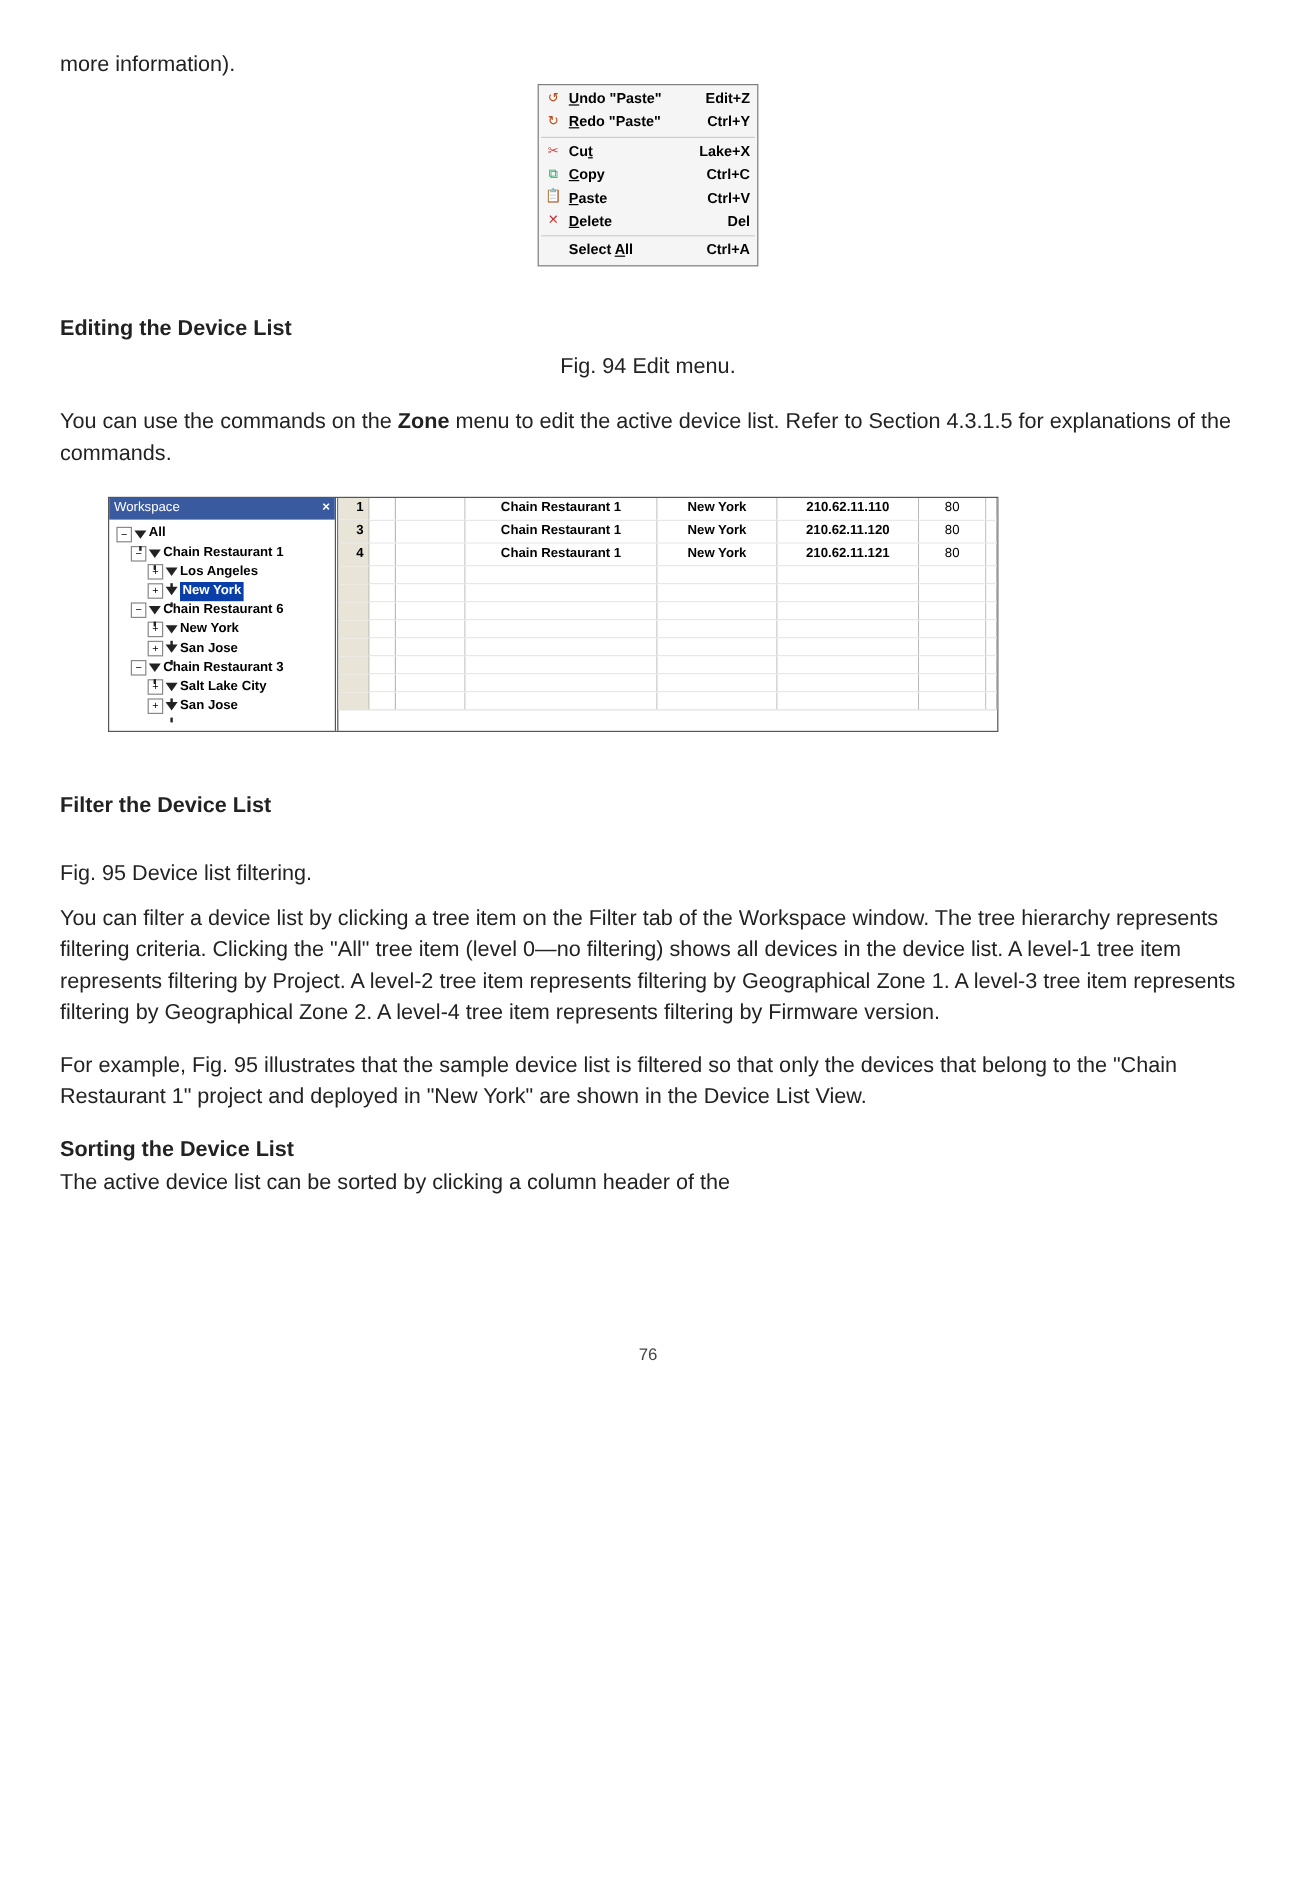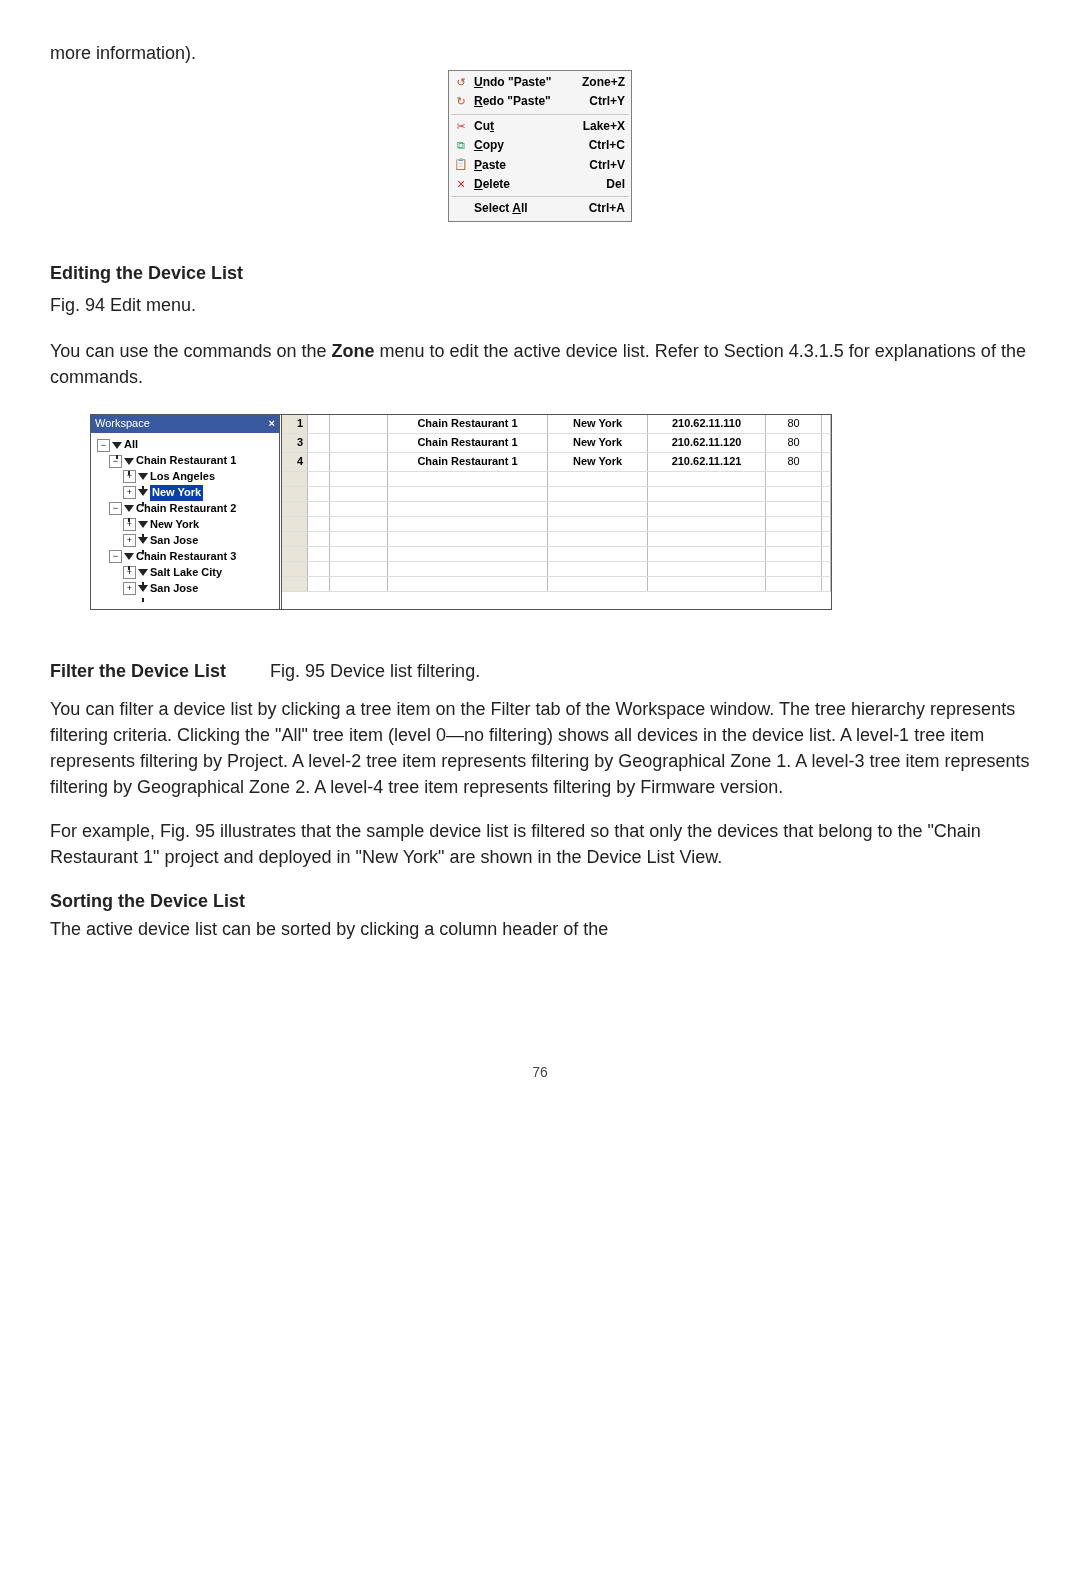--- a/index.html
+++ b/index.html
@@ -35,21 +35,21 @@
     display: inline-flex; align-items: center; justify-content: center;
     margin-right: 5px;
     font-size: 11px;
   }
   .menu-label { flex: 1; font-weight: bold; }
   .menu-shortcut { font-weight: bold; }
   .menu-sep { height:0; border-top:1px solid #ccc; margin: 2px 2px; }
   .mn-u { text-decoration: underline; }
 
   .heading { font-weight: bold; margin-top: 18px; }
-  .caption { font-size: 18px; margin: 6px 0 20px; }
+  .caption { text-align: center; font-size: 18px; margin: 6px 0 20px; }
 
   .para { margin: 12px 0 18px; }
 
   
   .device-figure {
     margin: 24px 0 20px 40px;
     width: 740px;
     display: flex;
     border: 1px solid #555;
     font-family: Arial, Helvetica, sans-serif;
@@ -111,21 +111,21 @@
 </style>
 </head>
 <body>
 
 <div class="intro">more information).</div>
 
 <div class="edit-menu" id="edit-menu">
     <div class="menu-row">
       <span class="menu-icon" style="color: rgb(192, 74, 26);">↺</span>
       <span class="menu-label"><span class="mn-u">U</span>ndo "Paste"</span>
-      <span class="menu-shortcut">Zone+Z</span>
+      <span class="menu-shortcut">Edit+Z</span>
     </div>
     <div class="menu-row">
       <span class="menu-icon" style="color: rgb(192, 74, 26);">↻</span>
       <span class="menu-label"><span class="mn-u">R</span>edo "Paste"</span>
       <span class="menu-shortcut">Ctrl+Y</span>
     </div>
     <div class="menu-sep"></div>
     <div class="menu-row">
       <span class="menu-icon" style="color: rgb(204, 68, 68);">✂</span>
       <span class="menu-label">Cu<span class="mn-u">t</span></span>
@@ -186,21 +186,21 @@
           <span class="tree-label">Los Angeles</span>
         </div>
         <div class="tree-row lvl3">
           <span class="exp">+</span>
           <span class="funnel"></span>
           <span class="tree-label sel">New York</span>
         </div>
         <div class="tree-row lvl2">
           <span class="exp">−</span>
           <span class="funnel"></span>
-          <span class="tree-label">Chain Restaurant 2</span>
+          <span class="tree-label">Chain Restaurant 6</span>
         </div>
         <div class="tree-row lvl3">
           <span class="exp">+</span>
           <span class="funnel"></span>
           <span class="tree-label">New York</span>
         </div>
         <div class="tree-row lvl3">
           <span class="exp">+</span>
           <span class="funnel"></span>
           <span class="tree-label">San Jose</span>
@@ -331,21 +331,21 @@
           <div class="gc c-project" style="font-weight: bold;"></div>
           <div class="gc c-zone" style="font-weight: bold;"></div>
           <div class="gc c-ip" style="font-weight: bold;"></div>
           <div class="gc c-port"></div>
           <div class="gc c-tail"></div>
         </div>
       </div>
   </div>
 </div>
 
-<div style="display:flex; align-items:baseline; gap:44px; margin-top:30px;">
+<div style="display:flex; align-items:baseline; gap:30px; margin-top:30px;flex-direction:column;">
   <div class="heading">Filter the Device List</div>
   <div>Fig. 95 Device list filtering.</div>
 </div>
 
 <div class="para">You can filter a device list by clicking a tree item on the Filter tab of the Workspace window. The tree hierarchy represents filtering criteria. Clicking the "All" tree item (level 0—no filtering) shows all devices in the device list. A level-1 tree item represents filtering by Project. A level-2 tree item represents filtering by Geographical Zone 1. A level-3 tree item represents filtering by Geographical Zone 2. A level-4 tree item represents filtering by Firmware version.</div>
 <div class="para">For example, Fig. 95 illustrates that the sample device list is filtered so that only the devices that belong to the "Chain Restaurant 1" project and deployed in "New York" are shown in the Device List View.</div>
 
 <div class="heading">Sorting the Device List</div>
 <div class="para" style="margin-top:2px;">The active device list can be sorted by clicking a column header of the</div>
 

